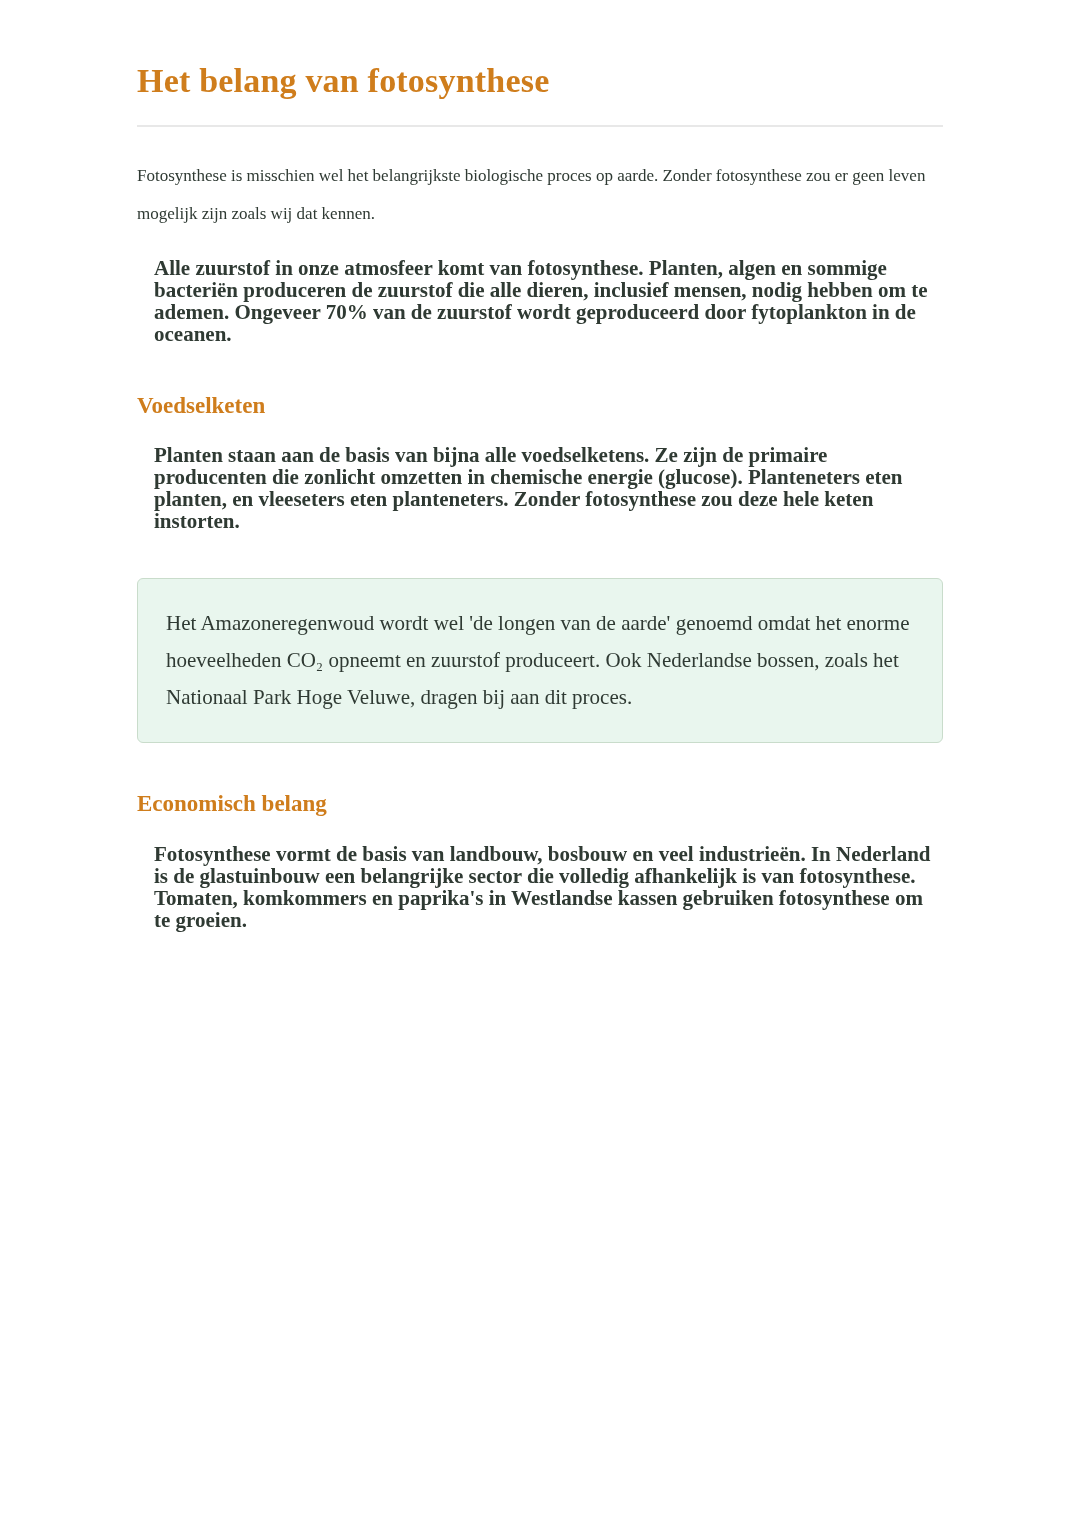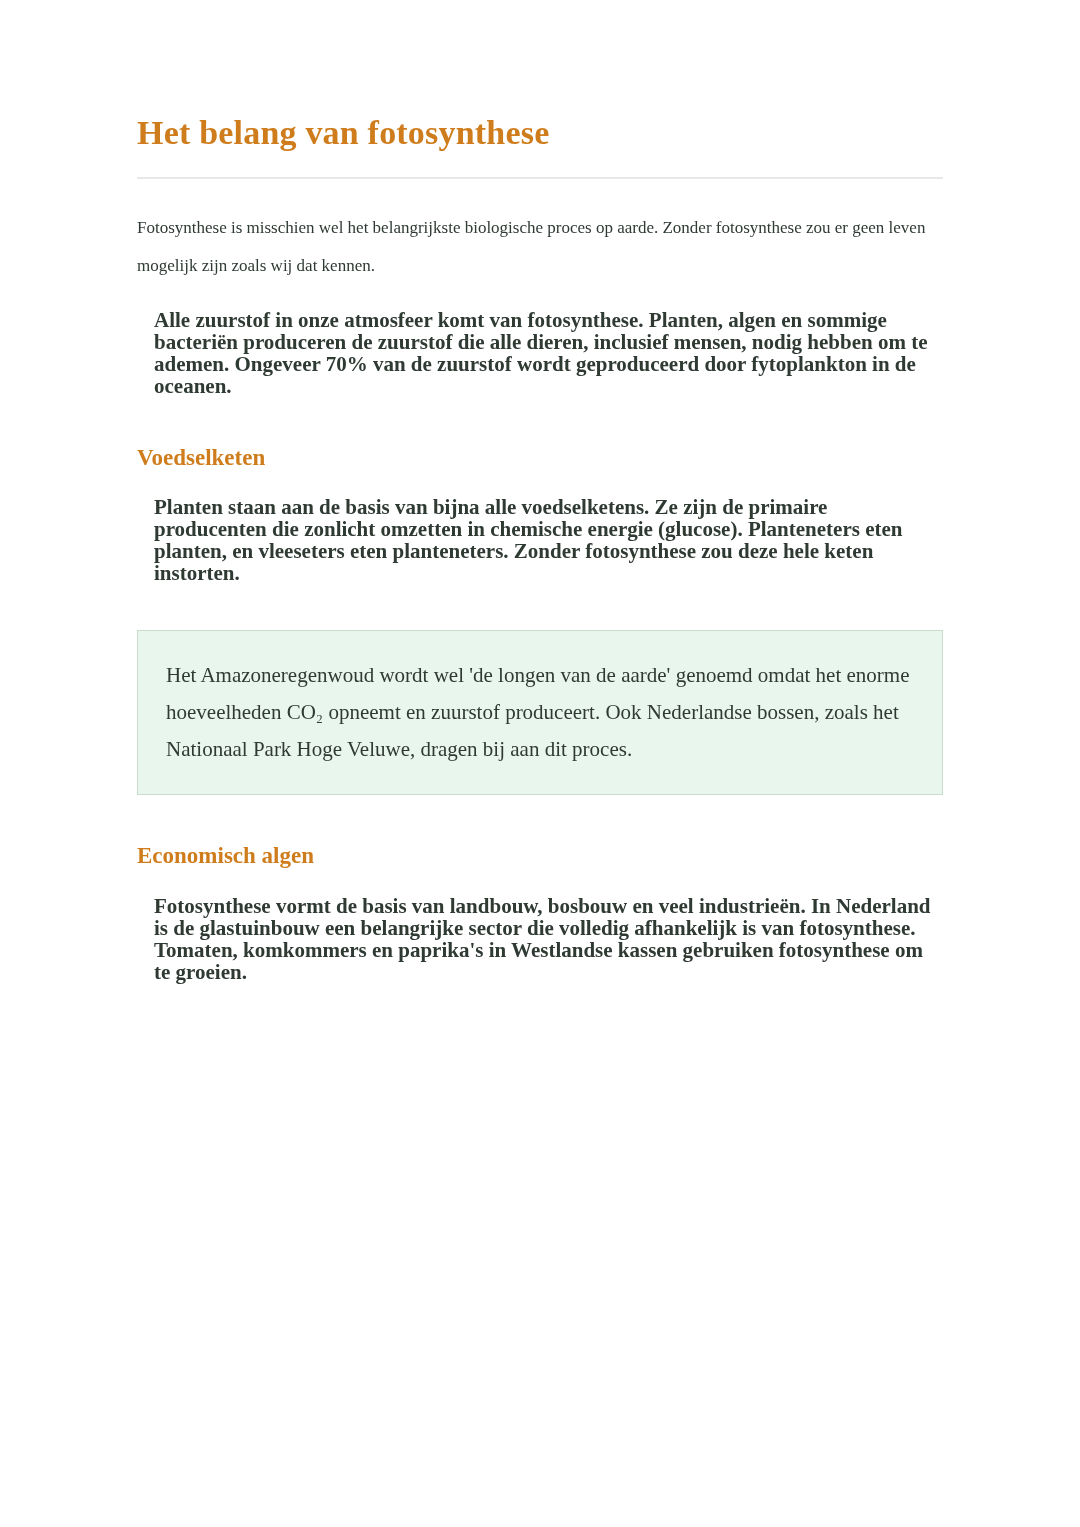--- a/index.html
+++ b/index.html
@@ -13,21 +13,21 @@
   html, body {
     margin: 0;
     padding: 0;
     background: #ffffff;
   }
   .page {
     width: 1072px;
     min-height: 1527px;
     margin: 0 auto;
     background: #ffffff;
-    padding: 112px 133px 80px 133px;
+    padding: 60px 133px 80px 133px;
     font-family: "Liberation Serif", "DejaVu Serif", serif;
     color: var(--text);
   }
   .page-title {
     margin: 0;
     font-size: 34px;
     line-height: 1.25;
     font-weight: 700;
     color: var(--accent);
     letter-spacing: 0.2px;
@@ -53,21 +53,21 @@
   .section-paragraph {
     margin: 24px 0 0 17px;
     font-size: 21px;
     line-height: 22px;
     font-weight: bold;
   }
   .callout-box {
     margin: 46px 0 0 0;
     background: var(--callout-bg);
     border: 1px solid var(--callout-border);
-    border-radius: 0;
+    border-radius: 6px;
     padding: 26px 28px;
   }
   .callout-text {
     margin: 0;
     font-size: 21px;
     line-height: 37px;
   }
 </style>
 </head>
 <body>
@@ -83,16 +83,16 @@
   <p class="section-paragraph">Alle zuurstof in onze atmosfeer komt van fotosynthese. Planten, algen en sommige bacteriën produceren de zuurstof die alle dieren, inclusief mensen, nodig hebben om te ademen. Ongeveer 70% van de zuurstof wordt geproduceerd door fytoplankton in de oceanen.</p>
 
   <h2 class="section-heading">Voedselketen</h2>
   <p class="section-paragraph">Planten staan aan de basis van bijna alle voedselketens. Ze zijn de primaire producenten die zonlicht omzetten in chemische energie (glucose). Planteneters eten planten, en vleeseters eten planteneters. Zonder fotosynthese zou deze hele keten instorten.</p>
 
 
   <div class="callout-box">
     <p class="callout-text">Het Amazoneregenwoud wordt wel 'de longen van de aarde' genoemd omdat het enorme hoeveelheden CO₂ opneemt en zuurstof produceert. Ook Nederlandse bossen, zoals het Nationaal Park Hoge Veluwe, dragen bij aan dit proces.</p>
   </div>
 
-  <h2 class="section-heading">Economisch algen</h2>
+  <h2 class="section-heading">Economisch belang</h2>
   <p class="section-paragraph">Fotosynthese vormt de basis van landbouw, bosbouw en veel industrieën. In Nederland is de glastuinbouw een belangrijke sector die volledig afhankelijk is van fotosynthese. Tomaten, komkommers en paprika's in Westlandse kassen gebruiken fotosynthese om te groeien.</p>
 
 </div>
 
 </body></html>

